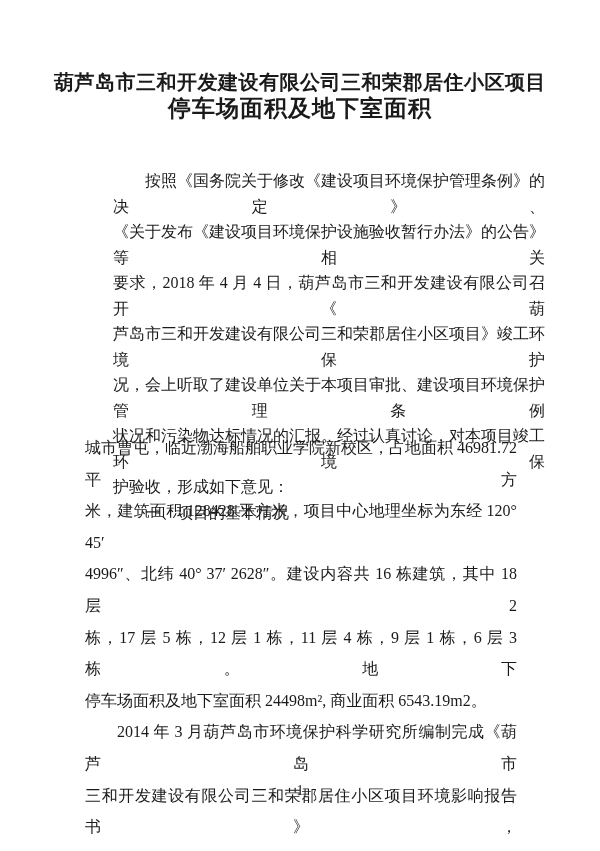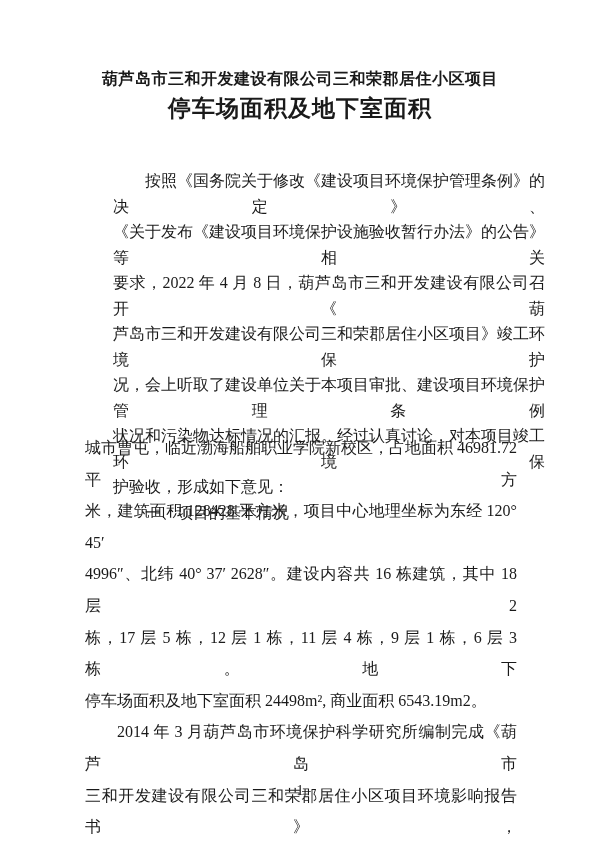--- a/index.html
+++ b/index.html
@@ -23,21 +23,21 @@
   .doc-title {
     position: absolute;
     left: 0;
     right: 0;
     text-align: center;
     font-weight: bold;
     white-space: nowrap;
   }
   .doc-title.line1 {
     top: 69px;
-    font-size: 16px;
+    font-size: 20px;
     letter-spacing: 0.5px;
   }
   .doc-title.line2 {
     top: 93px;
     font-size: 23px;
     letter-spacing: 1px;
   }
   .text-block {
     position: absolute;
     left: 85px;
@@ -81,21 +81,21 @@
 
 <div class="page">
 
   <div class="doc-title line1">葫芦岛市三和开发建设有限公司三和荣郡居住小区项目</div>
 
   <div class="doc-title line2">停车场面积及地下室面积</div>
 
   <div class="text-block block-a">
     <div class="line indent">按照《国务院关于修改《建设项目环境保护管理条例》的决定》、</div>
     <div class="line">《关于发布《建设项目环境保护设施验收暂行办法》的公告》等相关</div>
-    <div class="line">要求，2022 年 4 月 8 日，葫芦岛市三和开发建设有限公司召开《葫</div>
+    <div class="line">要求，2018 年 4 月 4 日，葫芦岛市三和开发建设有限公司召开《葫</div>
     <div class="line">芦岛市三和开发建设有限公司三和荣郡居住小区项目》竣工环境保护</div>
     <div class="line">况，会上听取了建设单位关于本项目审批、建设项目环境保护管理条例</div>
     <div class="line">状况和污染物达标情况的汇报。经过认真讨论，对本项目竣工环境保</div>
     <div class="line short">护验收，形成如下意见：</div>
     <div class="line short indent">一、项目的基本情况</div>
   </div>
 
   <div class="text-block block-b">
     <div class="line">城市曹屯，临近渤海船舶职业学院新校区，占地面积 46981.72 平方</div>
     <div class="line">米，建筑面积 128428 平方米，项目中心地理坐标为东经 120° 45′</div>

